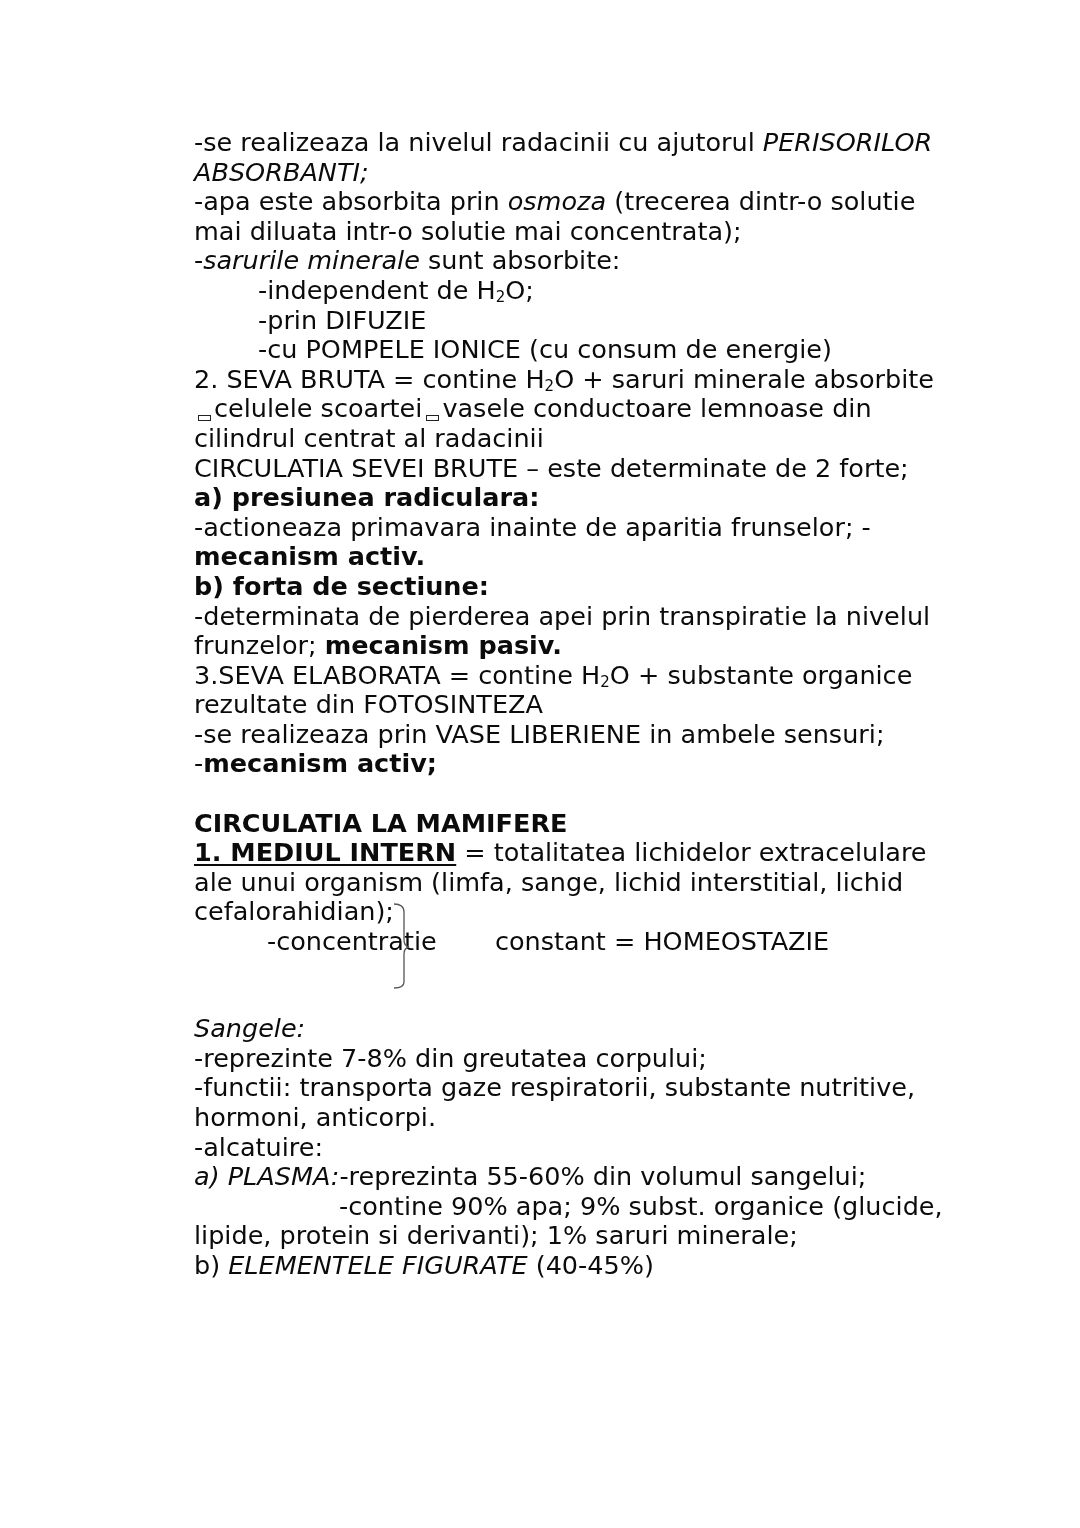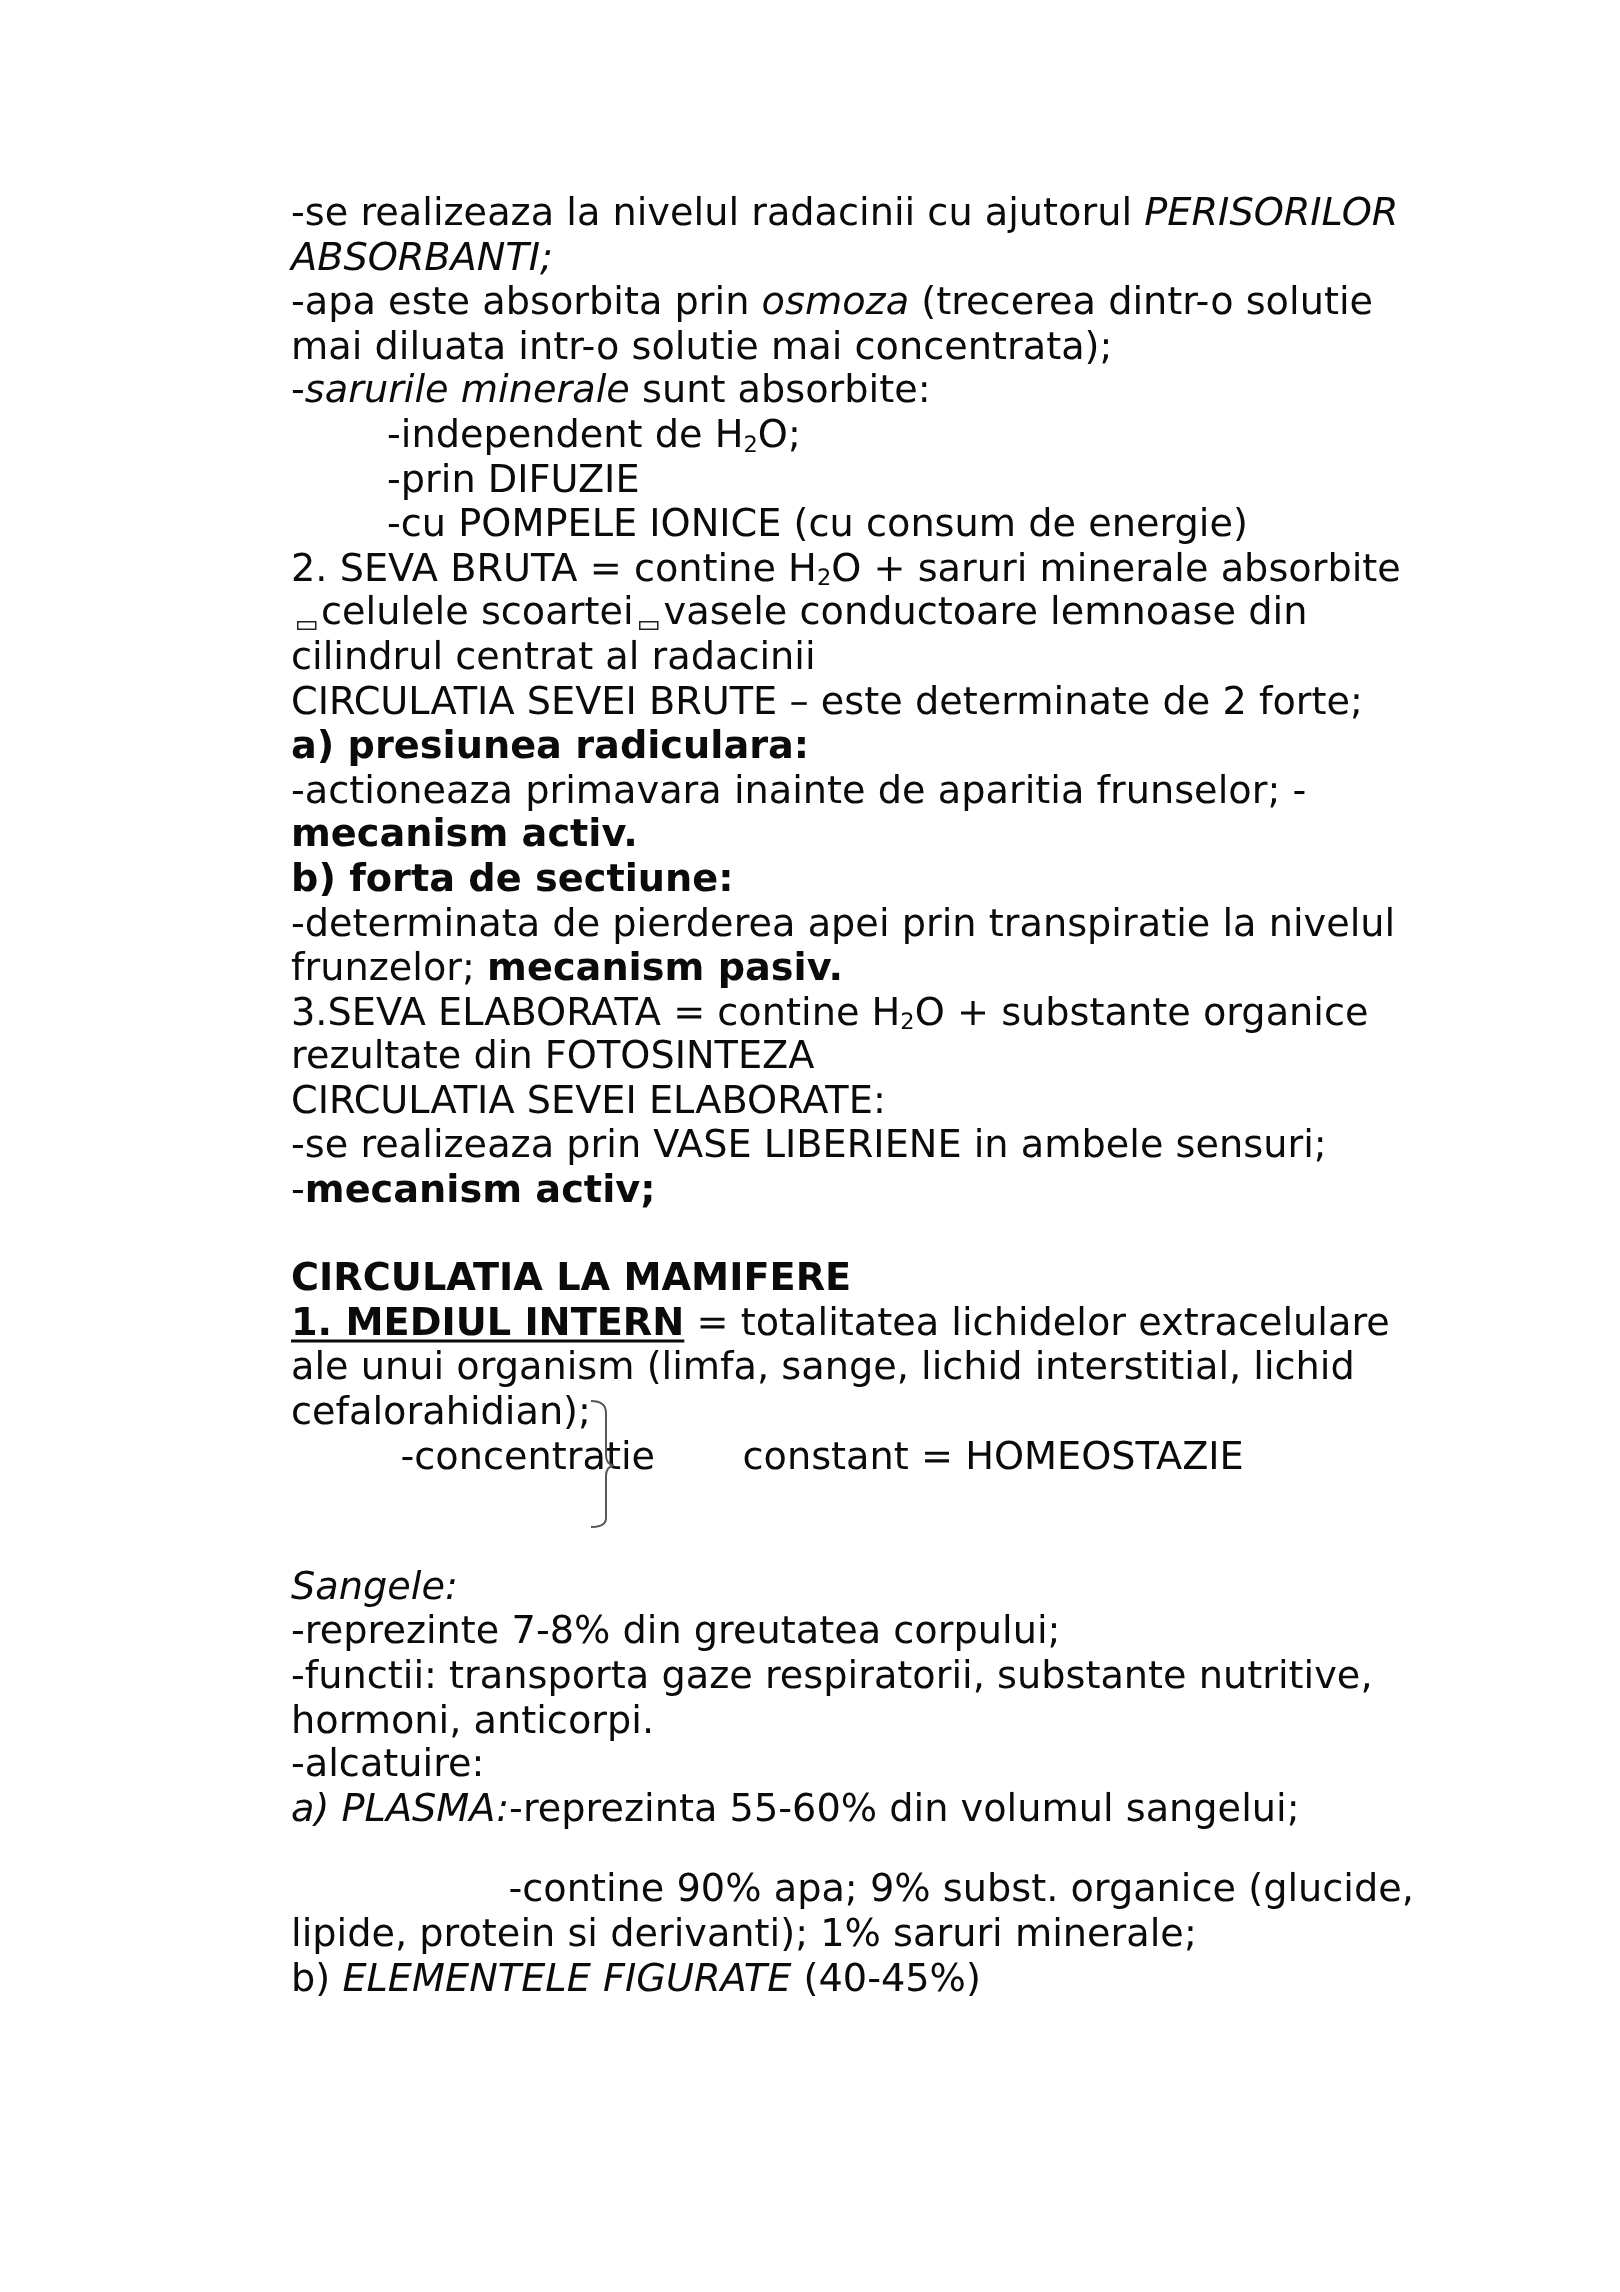--- a/index.html
+++ b/index.html
@@ -6,21 +6,21 @@
   body { width: 1080px; height: 1528px; position: relative; overflow: hidden; }
   .page {
     position: absolute; left: 194px; top: 128px; width: 760px;
     font-family: "DejaVu Sans", sans-serif; font-size: 25.5px; line-height: 29.6px;
     color: #0b0b0b; letter-spacing: 0;
   }
   .line { white-space: nowrap; height: 29.6px; }
   .blank { height: 29.6px; }
   .indent1 { padding-left: 64px; }
   .indent2 { padding-left: 73px; }
-  .indent3 { padding-left: 145px; margin-top: 24px; }
+  .indent3 { padding-left: 145px; }
   i, .it { font-style: italic; margin-top: 28px; }
   b, .bd { font-weight: bold; }
   .u { text-decoration: underline; text-decoration-thickness: 2px; text-underline-offset: 3px; }
   sub { font-size: 15px; vertical-align: -3px; line-height: 0; }
   .tofu {
     display: inline-block; width: 13px; height: 6px; border: 1.5px solid #222;
     vertical-align: -4px; margin: 0 3px 0 4px; box-sizing: border-box;
   }
   .homeo-row { position: relative; }
   .homeo-right { position: absolute; left: 301px; top: 0; }
@@ -43,21 +43,20 @@
   <div class="line">cilindrul centrat al radacinii</div>
   <div class="line">CIRCULATIA SEVEI BRUTE – este determinate de 2 forte;</div>
   <div class="line bd">a) presiunea radiculara:</div>
   <div class="line">-actioneaza primavara inainte de aparitia frunselor; -</div>
   <div class="line bd">mecanism activ.</div>
   <div class="line bd">b) forta de sectiune:</div>
   <div class="line">-determinata de pierderea apei prin transpiratie la nivelul</div>
   <div class="line"><span>frunzelor; </span><b>mecanism pasiv.</b></div>
   <div class="line"><span>3.SEVA ELABORATA = contine H</span><sub>2</sub><span>O + substante organice</span></div>
   <div class="line">rezultate din FOTOSINTEZA</div>
-  <div class="line">CIRCULATIA SEVEI ELABORATE:</div>
   <div class="line">-se realizeaza prin VASE LIBERIENE in ambele sensuri;</div>
   <div class="line"><span>-</span><b>mecanism activ;</b></div>
   <div class="blank"></div>
   <div class="line bd">CIRCULATIA LA MAMIFERE</div>
   <div class="line"><b class="u">1. MEDIUL INTERN</b><span> = totalitatea lichidelor extracelulare</span></div>
   <div class="line">ale unui organism (limfa, sange, lichid interstitial, lichid</div>
   <div class="line">cefalorahidian);</div>
   <div class="line indent2 homeo-row">
     <span>-concentratie</span>
     <svg class="brace" viewBox="0 0 30 88">

